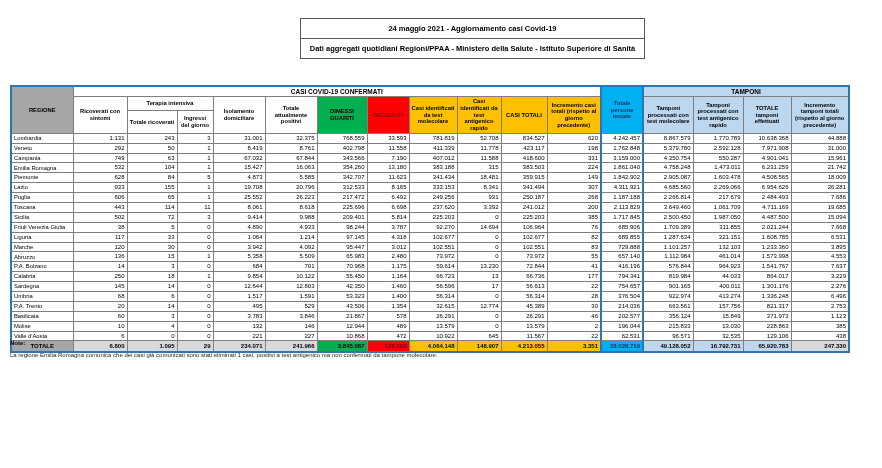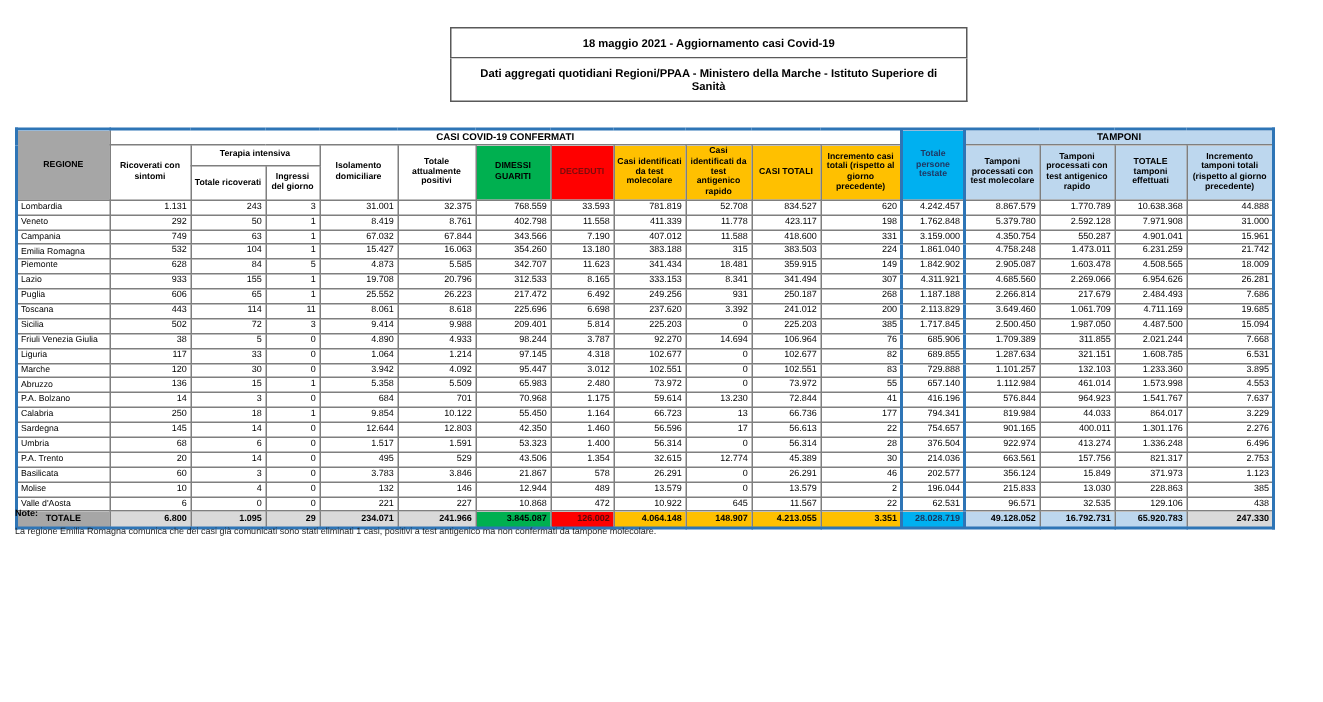--- a/index.html
+++ b/index.html
@@ -42,22 +42,22 @@
   tr.total-row td.gray2  { background:#D9D9D9; }
   .cyan-col { border-left:2px solid #2E75B6 !important; border-right:2px solid #2E75B6 !important; }
   .note-wrap { position:absolute; left:10px; top:340px; font-size:6px; }
   .note-label { font-weight:bold; margin-bottom:6px; }
   .note-text { color:#1F1F1F; }
 </style>
 </head>
 <body>
 
 <div class="title-wrap">
-  <div class="title-box">18 maggio 2021 - Aggiornamento casi Covid-19</div>
-  <div class="title-box second">Dati aggregati quotidiani Regioni/PPAA - Ministero della Marche - Istituto Superiore di Sanità</div>
+  <div class="title-box">24 maggio 2021 - Aggiornamento casi Covid-19</div>
+  <div class="title-box second">Dati aggregati quotidiani Regioni/PPAA - Ministero della Salute - Istituto Superiore di Sanità</div>
 </div>
 
 <table class="covid">
   <colgroup>
     <col style="width:62px">
       <col style="width:54px">
       <col style="width:50px">
       <col style="width:36px">
     <col style="width:52px">
       <col style="width:52px">

